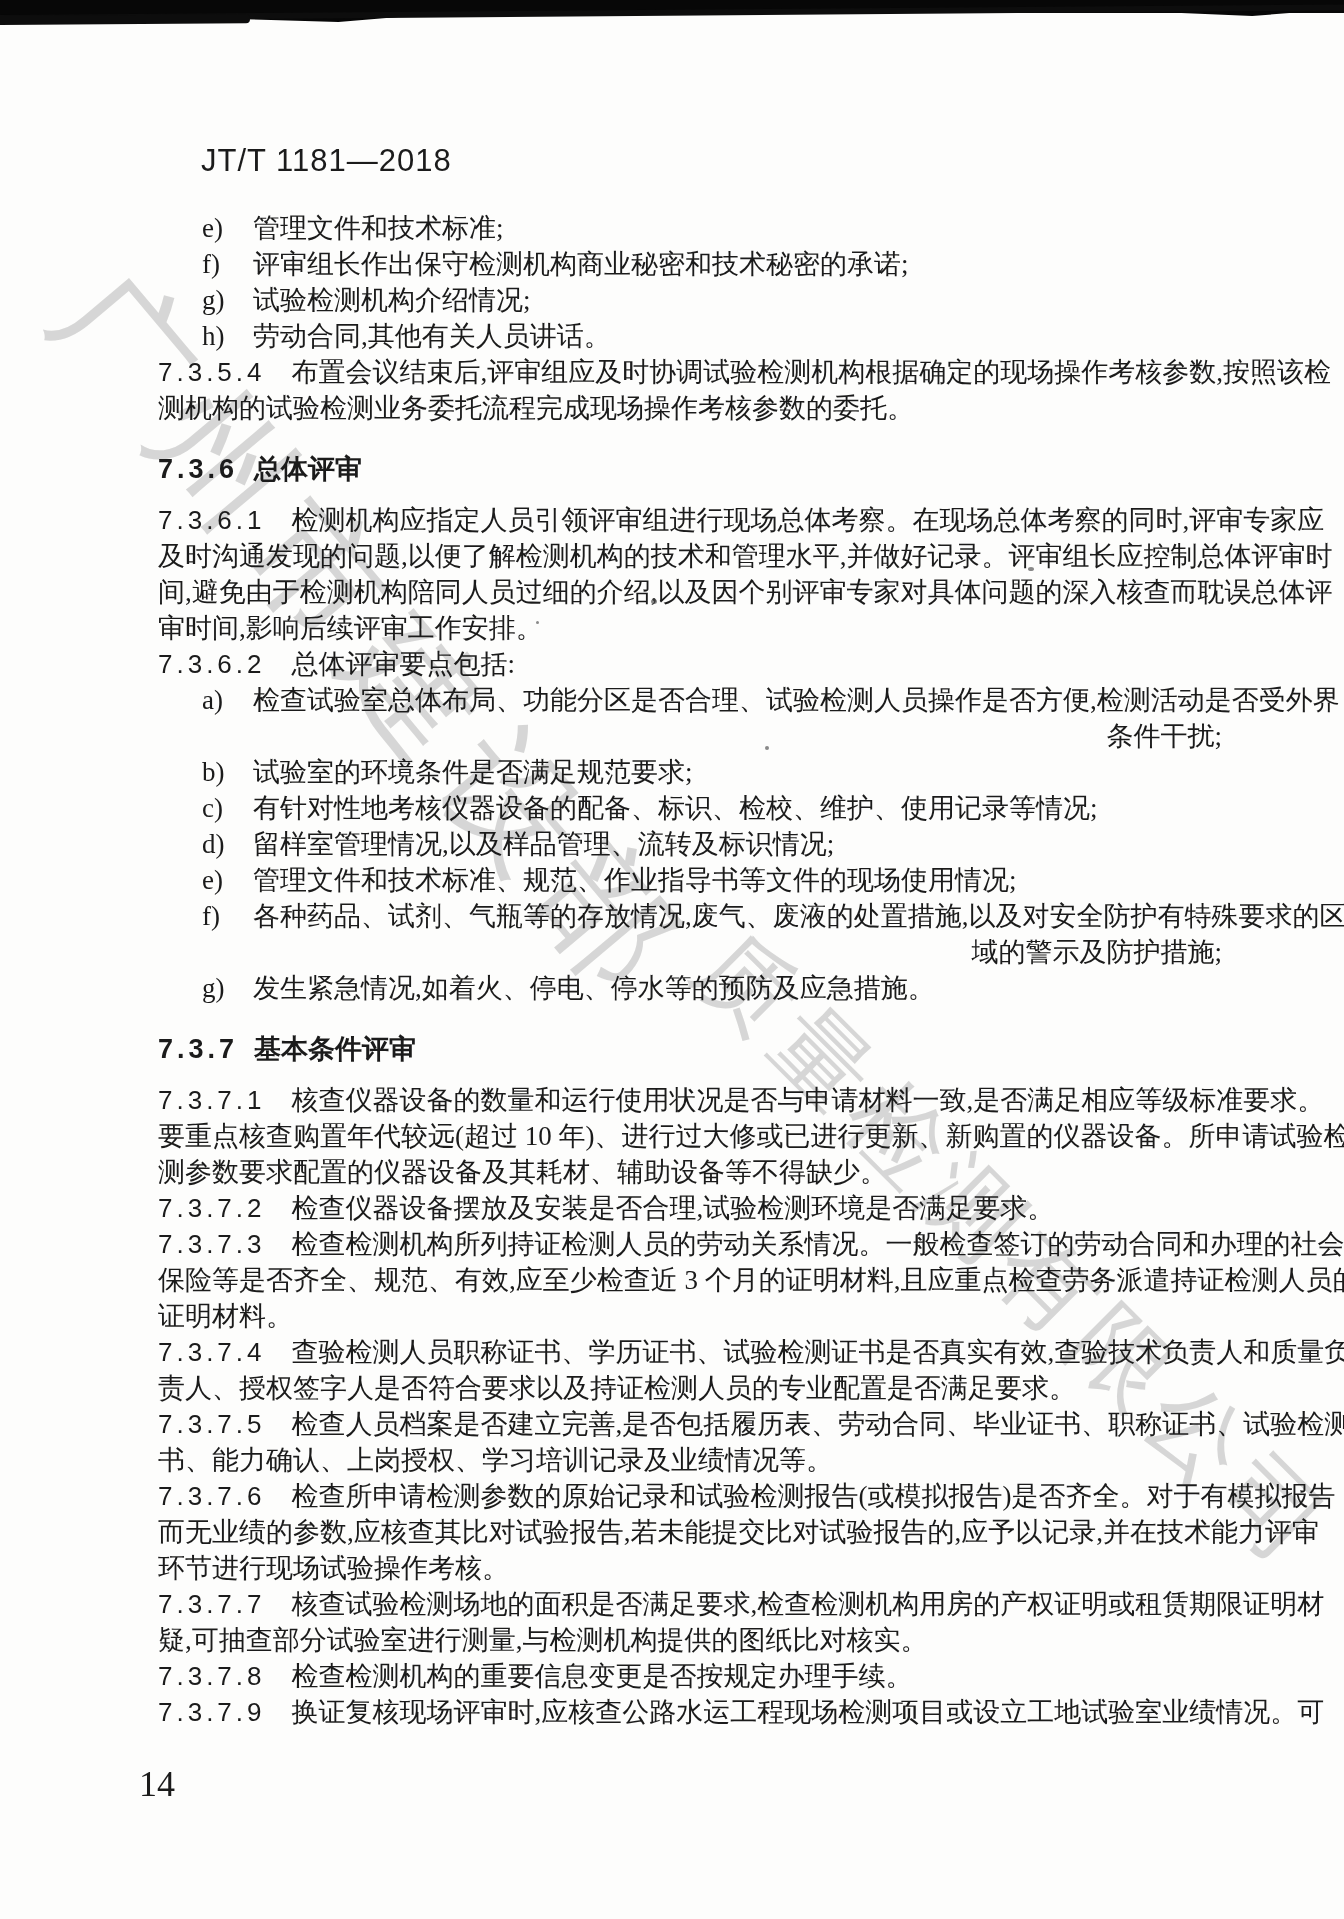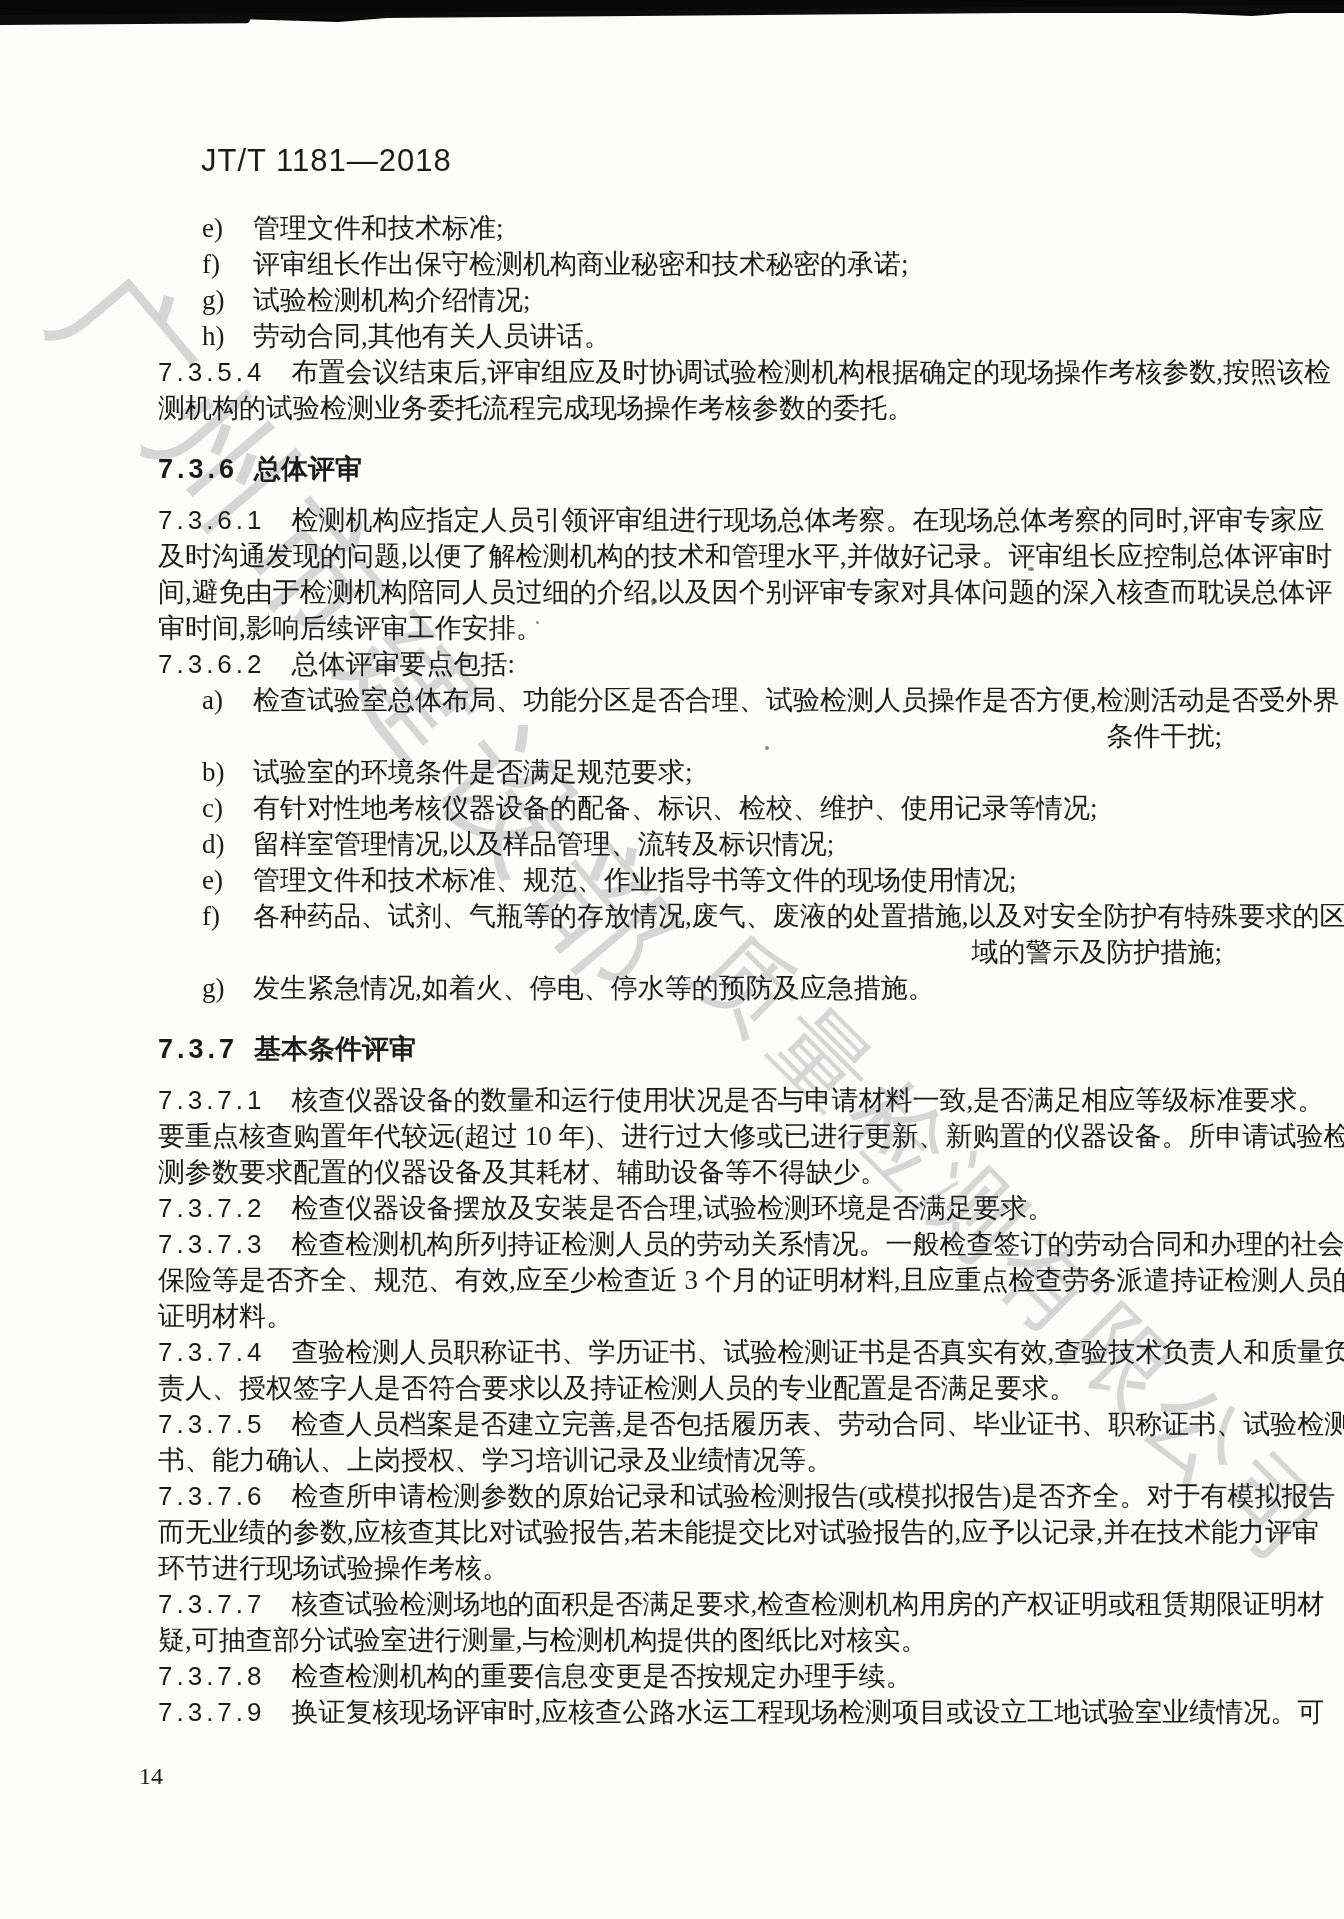--- a/index.html
+++ b/index.html
@@ -47,21 +47,21 @@
         transform:rotate(45deg);transform-origin:0 0;}
 
   
   .std-code{
     position:absolute;left:157px;top:143px;
     font-family:"Liberation Sans","DejaVu Sans",sans-serif;
     font-weight:normal;font-size:31px;letter-spacing:1px;z-index:2;margin-left:44px;
   }
   .page-num{
     position:absolute;left:139px;top:1763px;
-    font-size:24px;z-index:2;text-align:center;
+    font-size:36px;z-index:2;text-align:center;
   }
 
   
   .content{
     position:absolute;left:158px;top:210px;width:1064px;
     font-size:27px;line-height:36px;z-index:1;
   }
   .line{white-space:nowrap;}
   .c-num{
     font-family:"Liberation Sans","DejaVu Sans",sans-serif;

